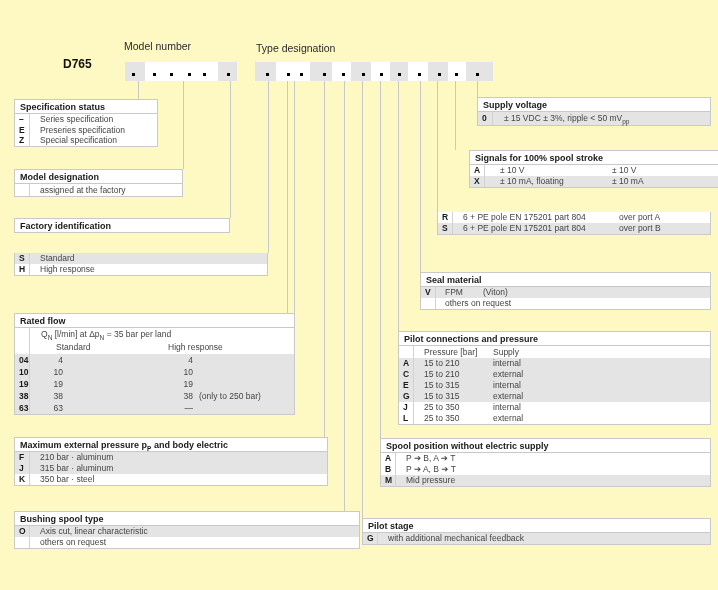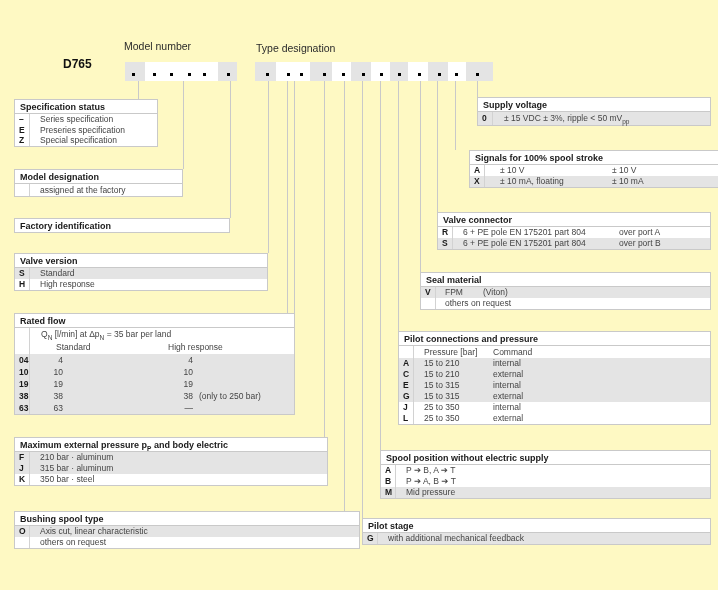--- a/index.html
+++ b/index.html
@@ -110,21 +110,20 @@
     <div class="hdr">Model designation</div>
     <div class="tbody">
       <div class="row h12">
         <span class="code"></span>
         <span class="txt">assigned at the factory</span>
       </div>
     </div>
   </div>
 
   <div class="tbl" style="left:14px;top:253px;width:254px">
-    <div class="hdr">Valve version</div>
     <div class="tbody">
       <div class="row h11 shaded">
         <span class="code">S</span>
         <span class="txt">Standard</span>
       </div>
       <div class="row h11">
         <span class="code">H</span>
         <span class="txt">High response</span>
       </div>
     </div>
@@ -223,21 +222,20 @@
       </div>
       <div class="row h11 shaded">
         <span class="code">X</span>
         <span class="abs" style="left:30px">± 10 mA, floating</span>
         <span class="abs" style="left:142px">± 10 mA</span>
       </div>
     </div>
   </div>
 
   <div class="tbl" style="left:437px;top:212px;width:274px">
-    <div class="hdr">Valve connector</div>
     <div class="tbody">
       <div class="row h11">
         <span class="code">R</span>
         <span class="txt">6 + PE pole EN 175201 part 804</span>
         <span class="abs" style="left:181px">over port A</span>
       </div>
       <div class="row h11 shaded">
         <span class="code">S</span>
         <span class="txt">6 + PE pole EN 175201 part 804</span>
         <span class="abs" style="left:181px">over port B</span>
@@ -259,21 +257,21 @@
       </div>
     </div>
   </div>
 
   <div class="tbl" style="left:398px;top:331px;width:313px">
     <div class="hdr">Pilot connections and pressure</div>
     <div class="tbody">
       <div class="row h12">
         <span class="code"></span>
         <span class="abs" style="left:25px">Pressure [bar]</span>
-        <span class="abs" style="left:94px">Command</span>
+        <span class="abs" style="left:94px">Supply</span>
       </div>
       <div class="row h11 shaded">
         <span class="code">A</span>
         <span class="abs" style="left:25px">15 to 210</span>
         <span class="abs" style="left:94px">internal</span>
       </div>
       <div class="row h11 shaded">
         <span class="code">C</span>
         <span class="abs" style="left:25px">15 to 210</span>
         <span class="abs" style="left:94px">external</span>
@@ -294,21 +292,21 @@
         <span class="abs" style="left:94px">internal</span>
       </div>
       <div class="row h11">
         <span class="code">L</span>
         <span class="abs" style="left:25px">25 to 350</span>
         <span class="abs" style="left:94px">external</span>
       </div>
     </div>
   </div>
 
-  <div class="tbl" style="left:380px;top:450px;width:331px">
+  <div class="tbl" style="left:380px;top:438px;width:331px">
     <div class="hdr">Spool position without electric supply</div>
     <div class="tbody">
       <div class="row h11">
         <span class="code">A</span>
         <span class="txt">P ➔ B, A ➔ T</span>
       </div>
       <div class="row h11">
         <span class="code">B</span>
         <span class="txt">P ➔ A, B ➔ T</span>
       </div>

